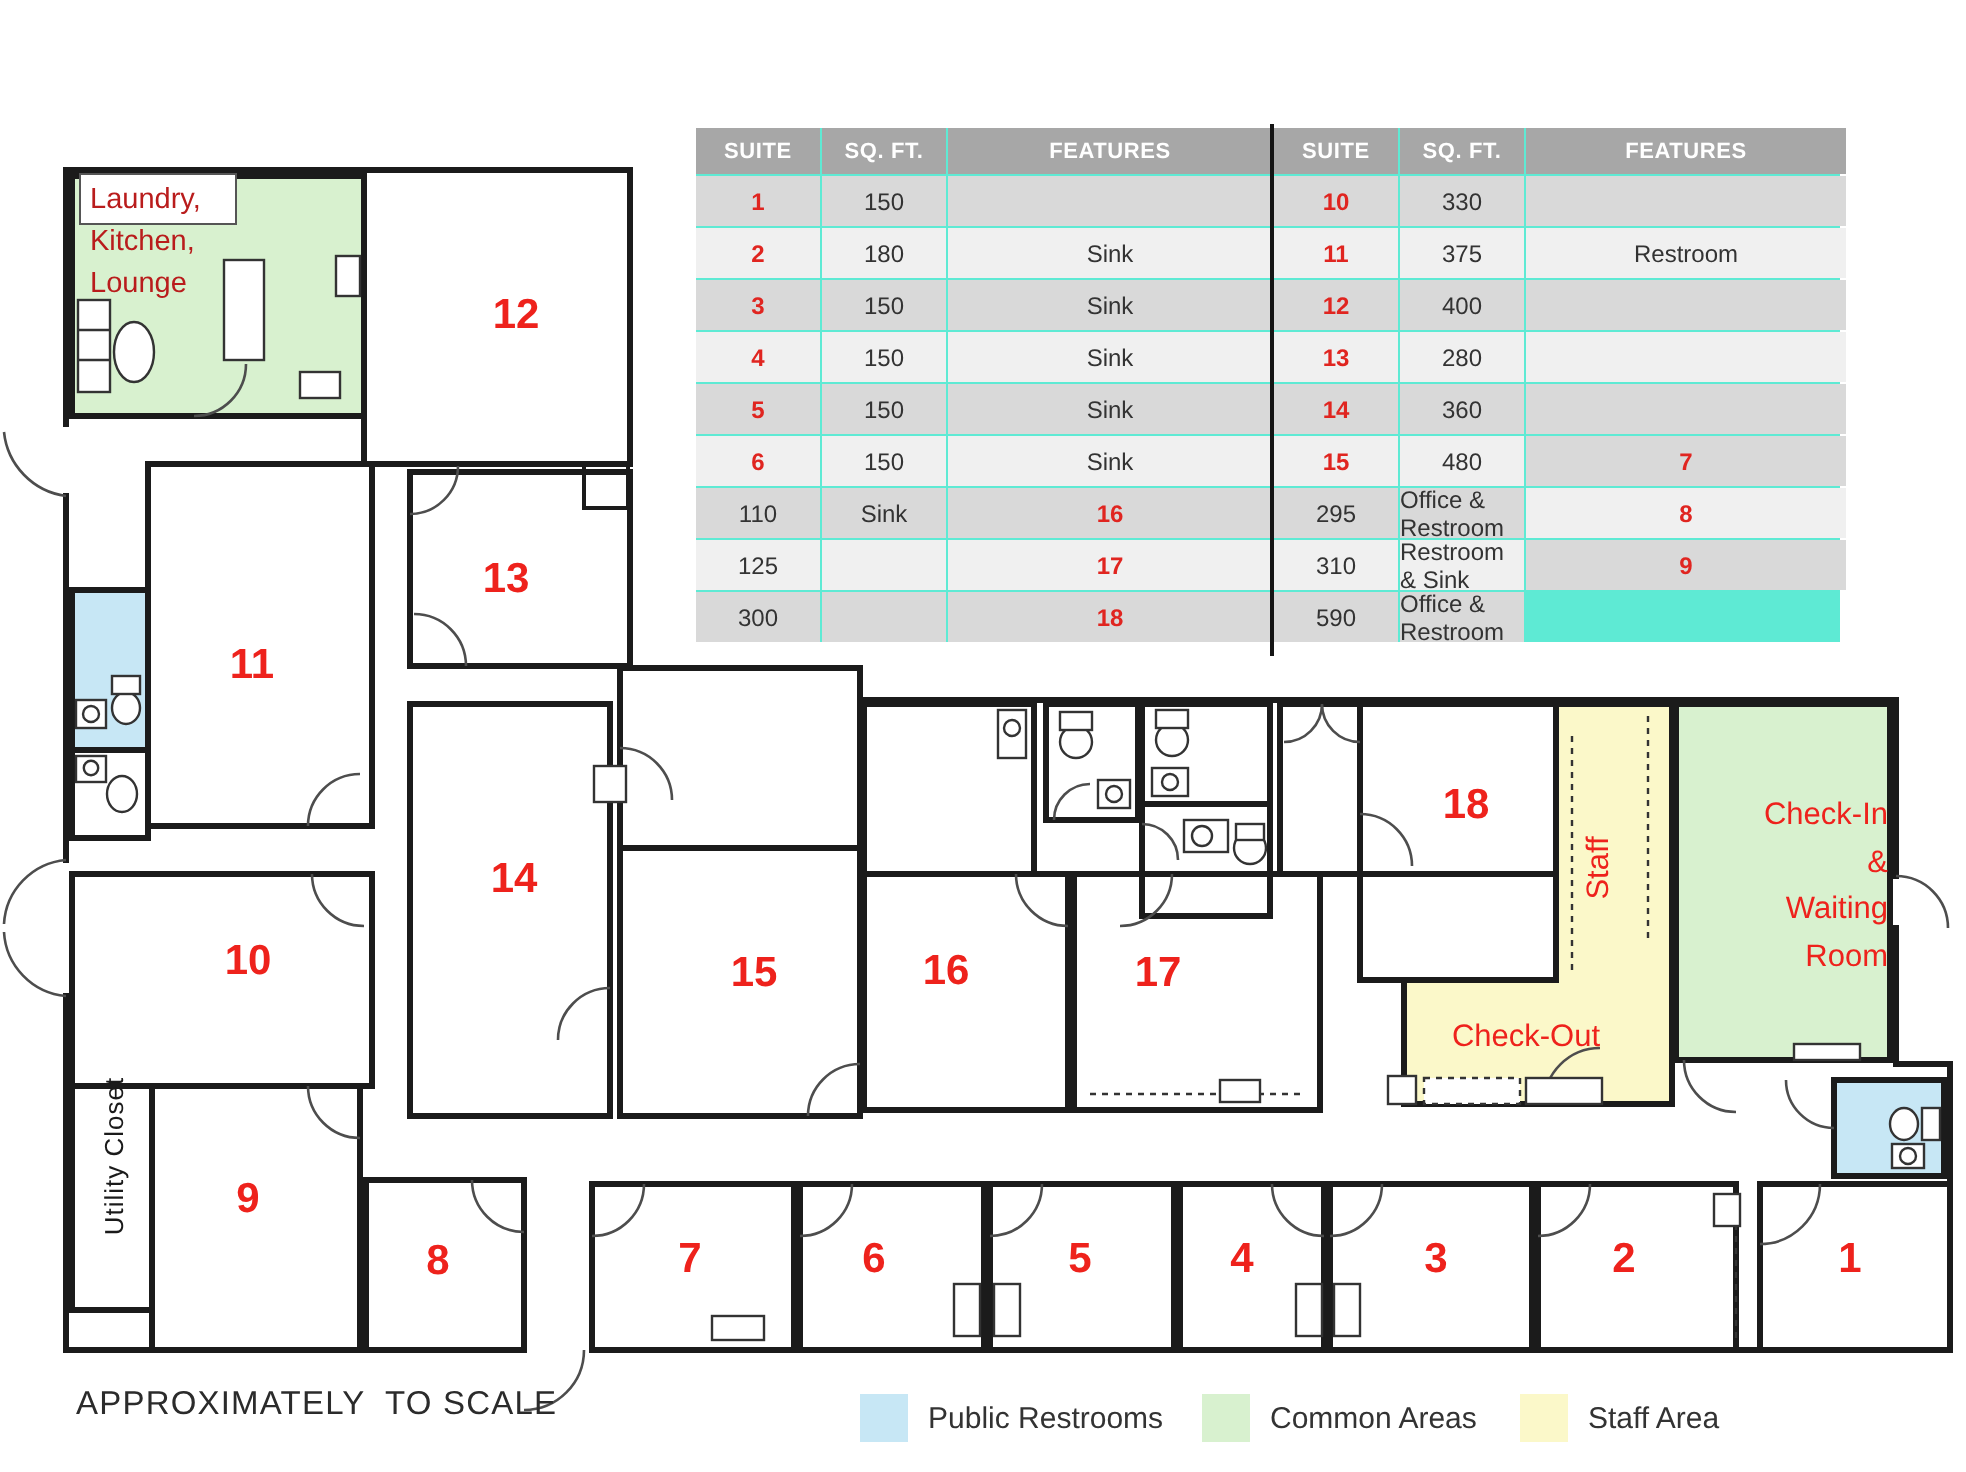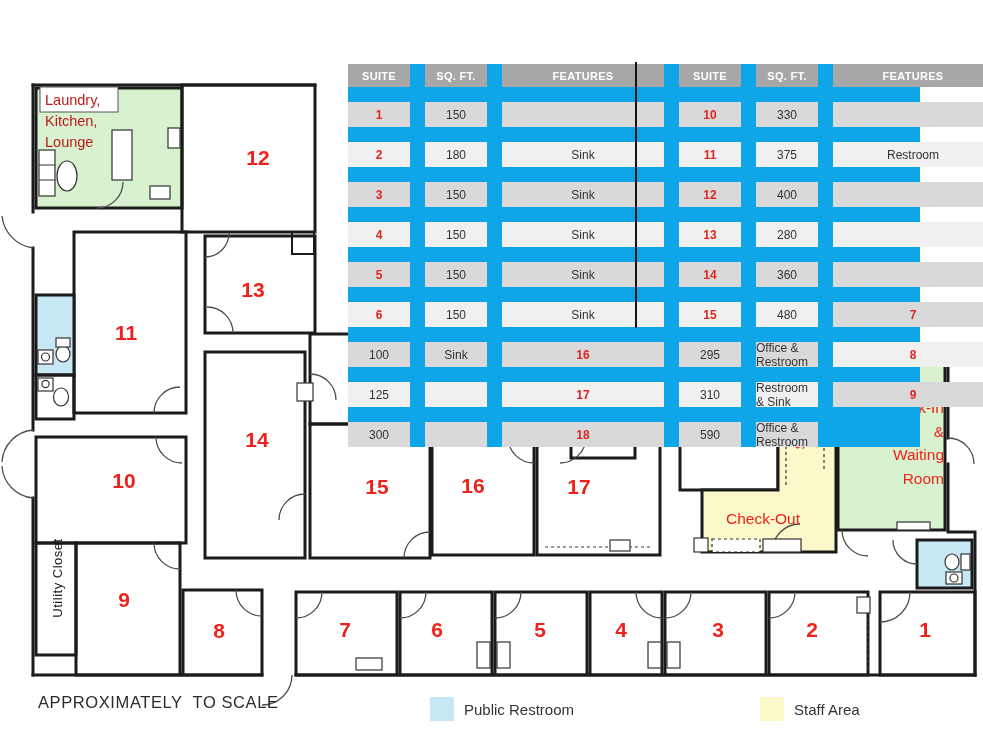--- a/index.html
+++ b/index.html
@@ -15,21 +15,21 @@
   .common-lines{position:absolute;left:45px;top:90px;color:#b91c1c;font-size:14.5px;line-height:21px;}
   .checkin-lines{position:absolute;left:824px;top:396px;width:120px;text-align:right;
     color:#ee221c;font-size:15.5px;line-height:23.5px;}
   .utility{color:#1a1a1a;font-size:13px;letter-spacing:.5px;}
   .scale-note{position:absolute;left:38px;top:693px;color:#2b2b2b;font-size:16.5px;
     letter-spacing:.6px;white-space:pre;}
 
   
   .suite-table{position:absolute;left:348px;top:64px;width:572px;display:grid;
     grid-template-columns:62px 62px 162px 62px 62px 160px;
-    grid-template-rows:23px repeat(9,25px);gap:15px;background:#0ea5e9;}
+    grid-template-rows:23px repeat(9,25px);gap:1px;background:#5eead4;}
   .tc{display:flex;align-items:center;justify-content:center;font-size:12px;color:#333;}
   .th{background:#a7a7a7;color:#fff;font-weight:bold;font-size:11px;letter-spacing:.3px;}
   .dark{background:#d9d9d9;}
   .light{background:#f0f0f0;}
   .sn{color:#e02520;font-weight:bold;}
   .tdivider{position:absolute;left:286.5px;top:-2px;width:2.5px;height:266px;background:#151515;}
 
   
   .legend-item{position:absolute;top:697px;display:flex;align-items:center;}
   .swatch{width:24px;height:24px;display:inline-block;}
@@ -278,21 +278,21 @@
     <div class="tc dark">360</div>
     <div class="tc dark"></div>
 
     <div class="tc light sn">6</div>
     <div class="tc light">150</div>
     <div class="tc light">Sink</div>
     <div class="tc light sn">15</div>
     <div class="tc light">480</div>
 
     <div class="tc dark sn">7</div>
-    <div class="tc dark">100</div>
+    <div class="tc dark">110</div>
     <div class="tc dark">Sink</div>
     <div class="tc dark sn">16</div>
     <div class="tc dark">295</div>
     <div class="tc dark">Office &amp; Restroom</div>
 
     <div class="tc light sn">8</div>
     <div class="tc light">125</div>
     <div class="tc light"></div>
     <div class="tc light sn">17</div>
     <div class="tc light">310</div>
@@ -303,20 +303,24 @@
     <div class="tc dark"></div>
     <div class="tc dark sn">18</div>
     <div class="tc dark">590</div>
     <div class="tc dark">Office &amp; Restroom</div>
 
     <div class="tdivider"></div>
   </div>
 
   <div class="legend-item" style="left:430px">
     <span class="swatch sw-blue"></span>
-    <span class="legend-label">Public Restroom</span>
+    <span class="legend-label">Public Restrooms</span>
+  </div>
+  <div class="legend-item" style="left:601px">
+    <span class="swatch sw-green"></span>
+    <span class="legend-label">Common Areas</span>
   </div>
   <div class="legend-item" style="left:760px">
     <span class="swatch sw-yellow"></span>
     <span class="legend-label">Staff Area</span>
   </div>
 
 </div>
 
 </body></html>

